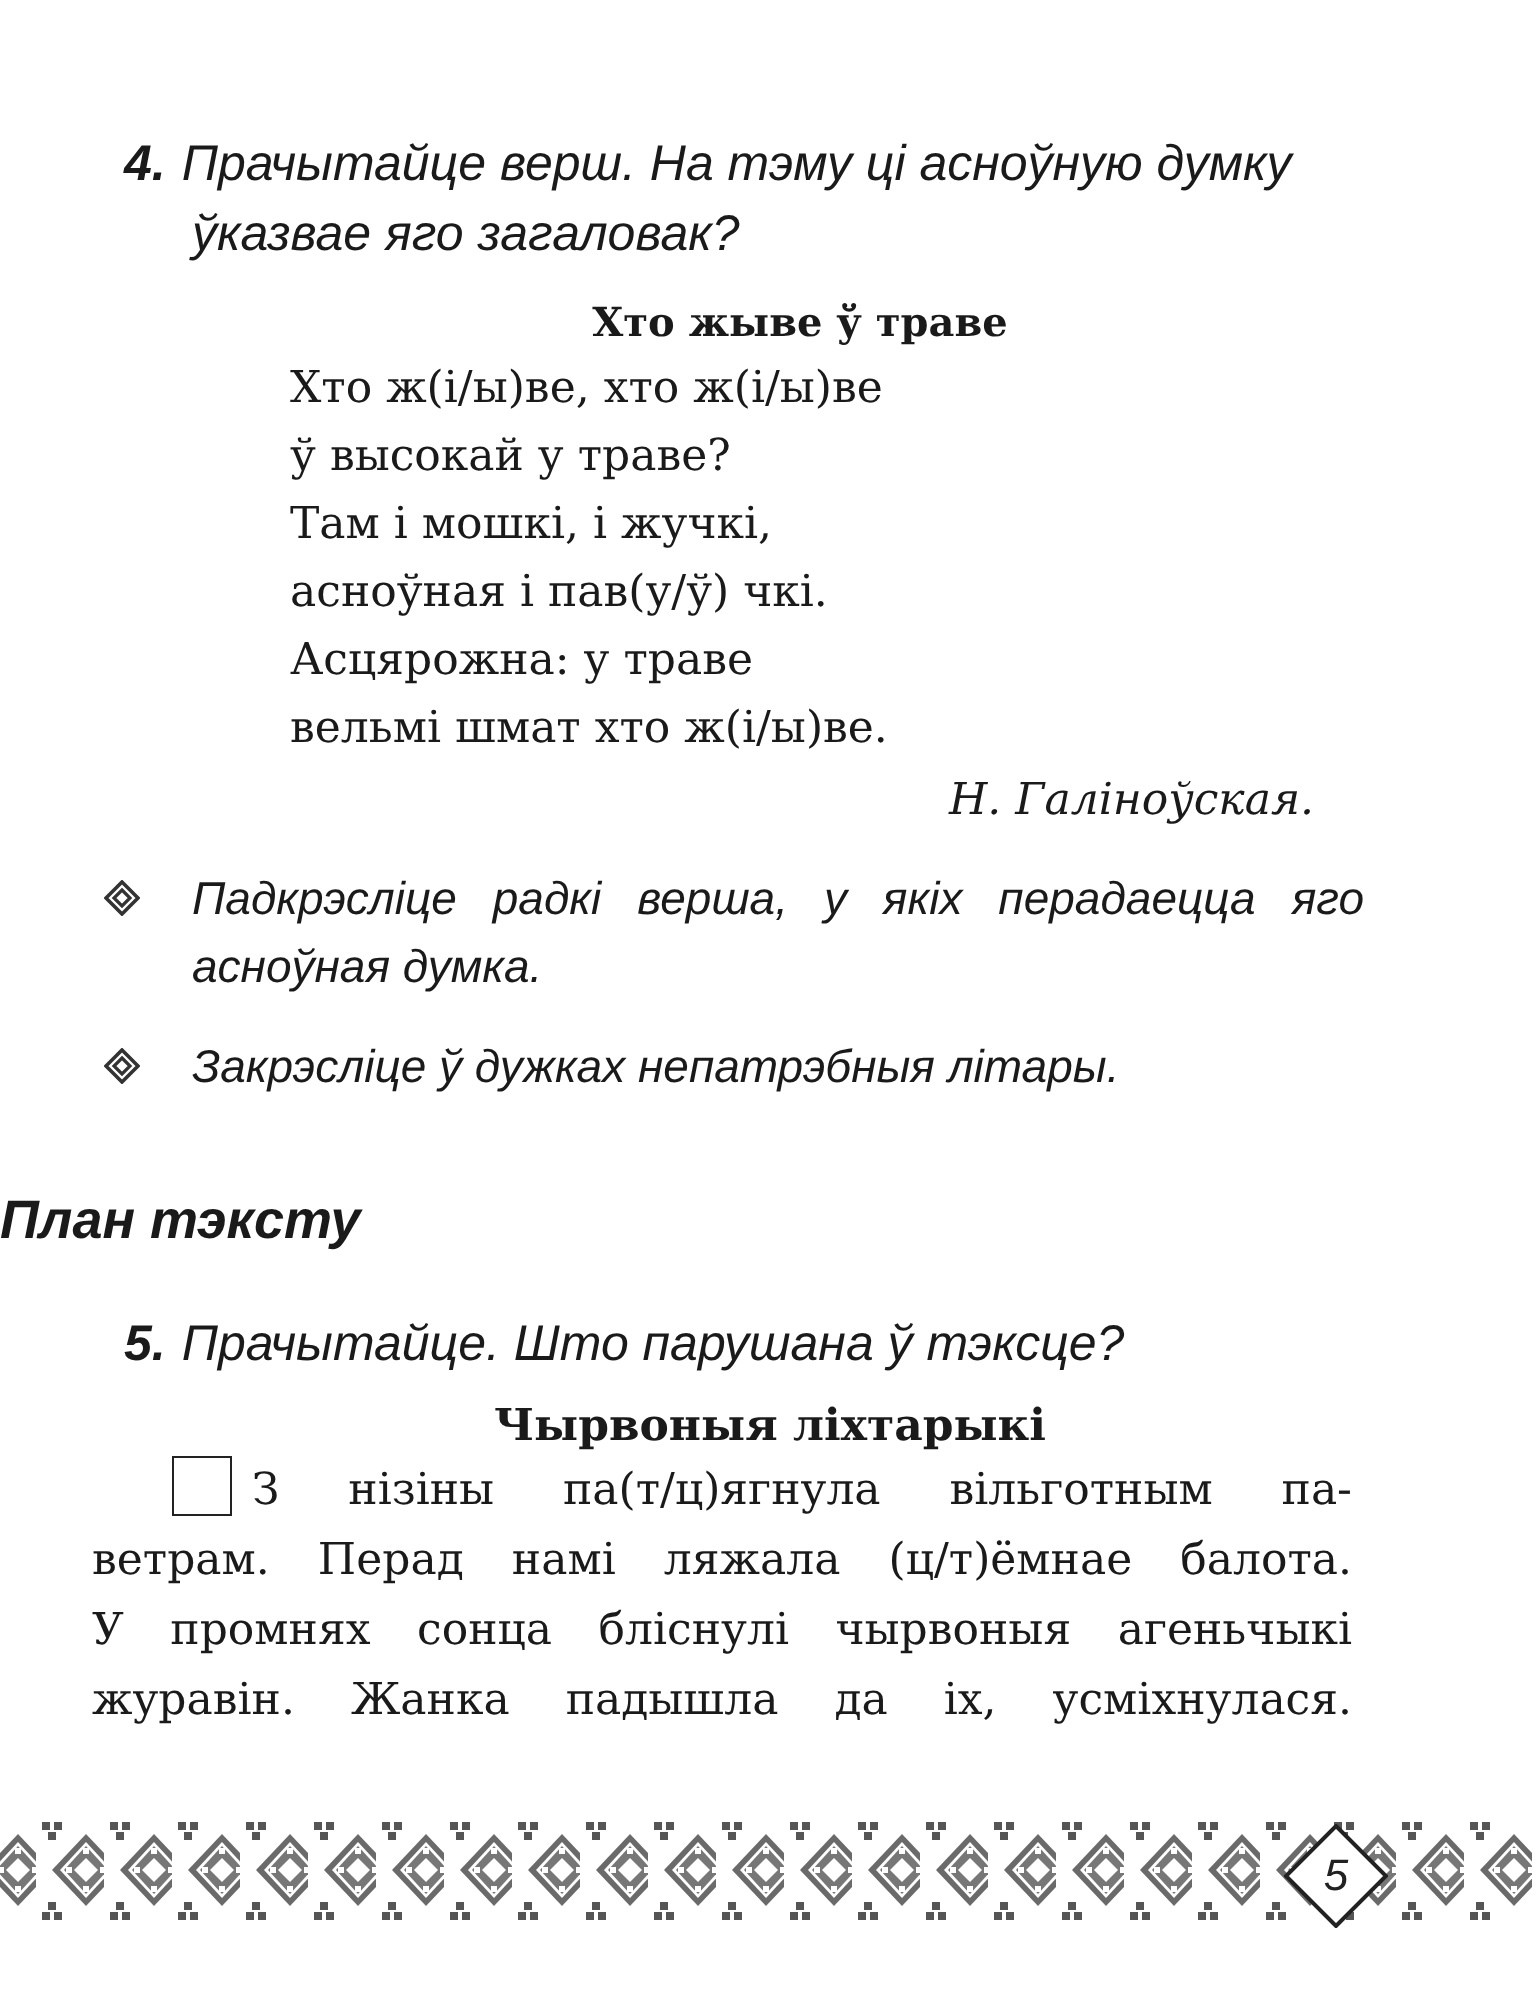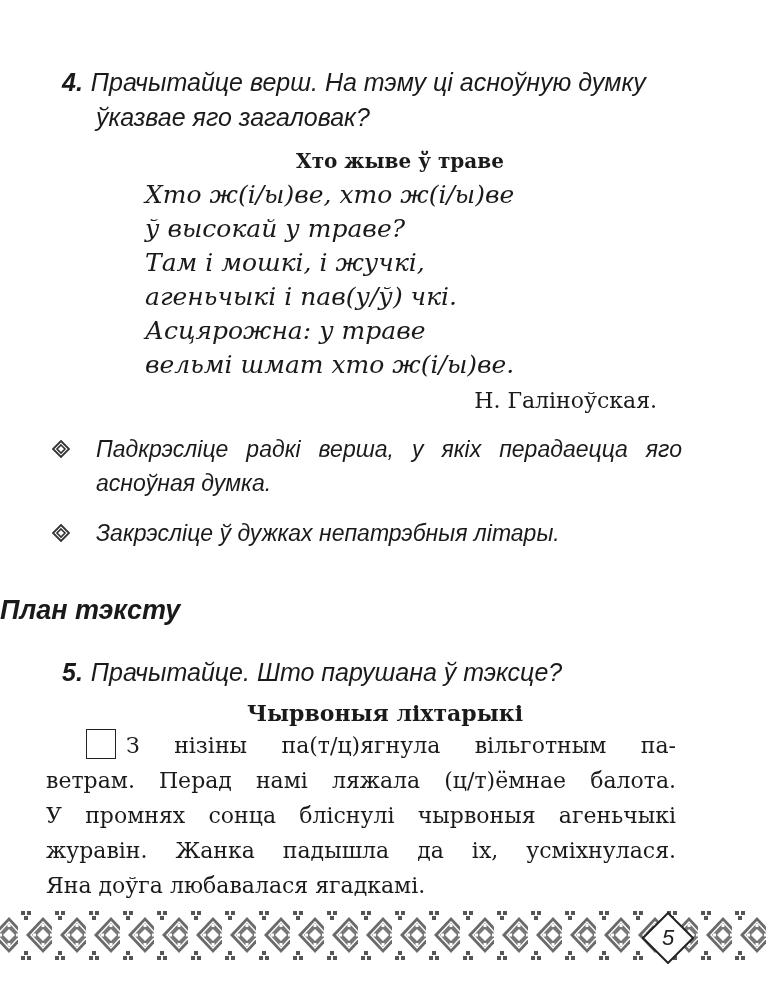--- a/index.html
+++ b/index.html
@@ -11,26 +11,26 @@
   .serif { font-family: "DejaVu Serif", "Liberation Serif", serif; }
 
   .task { position: absolute; left: 62px; width: 620px; font-size: 25px; line-height: 35px; }
   .task .num { font-weight: bold; margin-right: 8px; }
   .task .text { font-weight: normal; }
   .task .line2 { display: block; padding-left: 34px; }
 
   #task4 { top: 65px; }
   #task5 { top: 655px; }
 
-  .poem { position: absolute; left: 145px; width: 540px; font-size: 25px; line-height: 34px; font-style: italic; }
+  .poem { position: absolute; left: 145px; width: 540px; font-size: 22px; line-height: 34px; }
   .poem-title { position: absolute; left: 145px; width: 510px; top: 144px; text-align: center;
     font-size: 20px; font-weight: bold; line-height: 34px; }
   #poem-lines { top: 178px; }
   .poem-line { display: block; white-space: nowrap; }
-  .author { position: absolute; right: 110px; top: 384px; font-size: 22px; line-height: 34px; }
+  .author { position: absolute; right: 110px; top: 384px; font-style: italic; font-size: 22px; line-height: 34px; }
 
   .bullet { position: absolute; left: 52px; width: 630px; font-size: 23px; line-height: 34px; }
   .bullet .diamond { position: absolute; left: 0; top: 8px; width: 18px; height: 18px; }
   .bullet .btext { display: block; padding-left: 44px; text-align: justify; text-align-last: left; }
   #bullet1 { top: 432px; }
   #bullet2 { top: 516px; }
 
   .section-title { position: absolute; left: 0; width: 767px; top: 590px; text-align: left;
     font-size: 27px; font-weight: bold; line-height: 40px; }
 
@@ -53,21 +53,21 @@
 <div id="task4" class="task sans">
   <span class="num">4.</span><span class="text">Прачытайце верш. На тэму ці асноўную думку</span>
   <span class="line2 text">ўказвае яго загаловак?</span>
 </div>
 
 <div class="poem-title serif">Хто жыве ў траве</div>
 <div id="poem-lines" class="poem serif">
   <span class="poem-line">Хто ж(і/ы)ве, хто ж(і/ы)ве</span>
   <span class="poem-line">ў высокай у траве?</span>
   <span class="poem-line">Там і мошкі, і жучкі,</span>
-  <span class="poem-line">агеньчыкі і пав(у/ў) чкі.</span>
+  <span class="poem-line">асноўная і пав(у/ў) чкі.</span>
   <span class="poem-line">Асцярожна: у траве</span>
   <span class="poem-line">вельмі шмат хто ж(і/ы)ве.</span>
 </div>
 <div class="author serif">Н. Галіноўская.</div>
 
 <div id="bullet1" class="bullet sans">
   <svg class="diamond" viewBox="0 0 18 18">
     <polygon points="9,1 17,9 9,17 1,9" fill="none" stroke="#333" stroke-width="1.8"></polygon>
     <polygon points="9,5 13,9 9,13 5,9" fill="none" stroke="#333" stroke-width="1.6"></polygon>
   </svg>
@@ -86,21 +86,20 @@
 <div id="task5" class="task sans">
   <span class="num">5.</span><span class="text">Прачытайце. Што парушана ў тэксце?</span>
 </div>
 
 <div class="story-title serif">Чырвоныя ліхтарыкі</div>
 <div class="story serif">
   <span class="story-line"><span class="checkbox"></span><span>З нізіны па(т/ц)ягнула вільготным па-</span></span>
   <span class="story-line">ветрам. Перад намі ляжала (ц/т)ёмнае балота.</span>
   <span class="story-line">У промнях сонца бліснулі чырвоныя агеньчыкі</span>
   <span class="story-line">журавін. Жанка падышла да іх, усміхнулася.</span>
-  <span class="story-line last">Яна доўга любавалася ягадкамі.</span>
 </div>
 
 <svg class="ornament" viewBox="0 0 767 55" preserveAspectRatio="none">
   <defs>
     <pattern id="orn" x="-16" y="0" width="34" height="55" patternUnits="userSpaceOnUse">
 
       <rect x="3" y="3" width="4" height="4" fill="#555"></rect>
       <rect x="9" y="3" width="4" height="4" fill="#555"></rect>
       <rect x="6" y="8" width="4" height="4" fill="#555"></rect>
 

